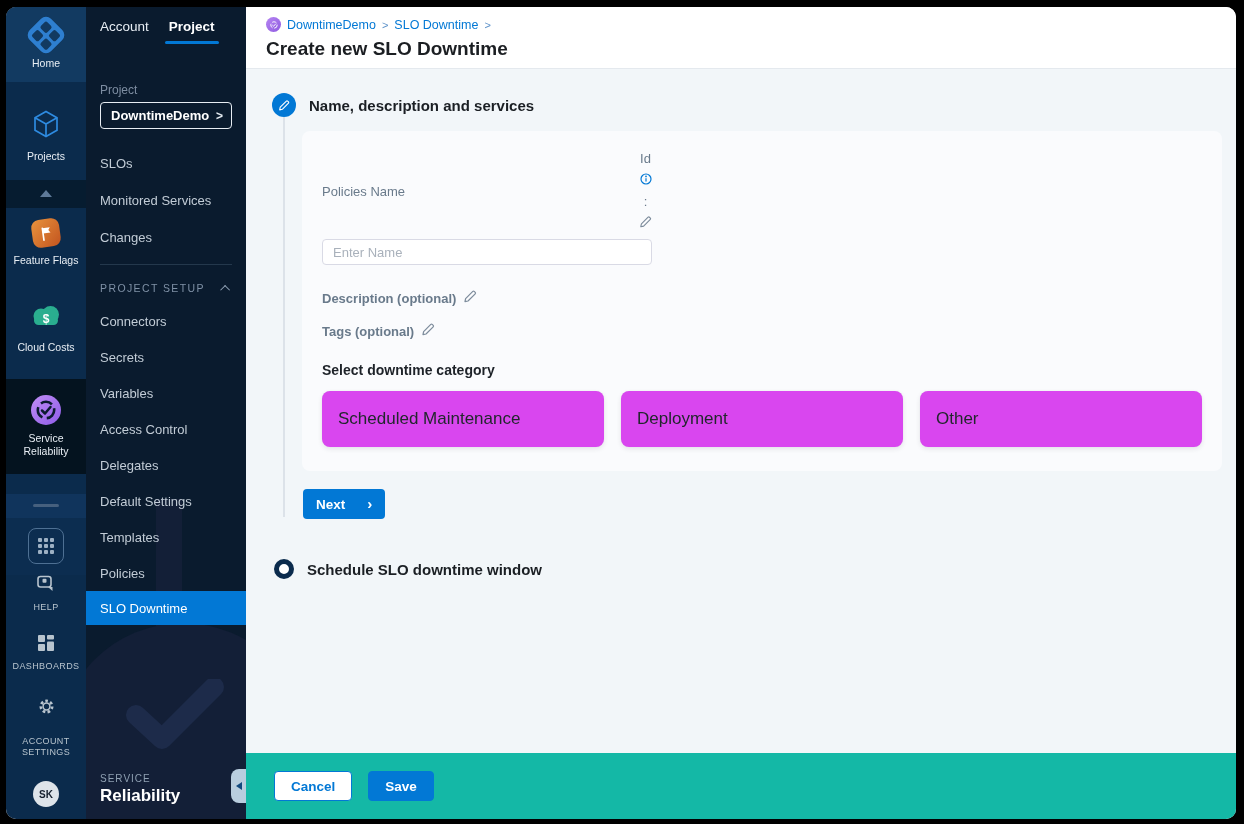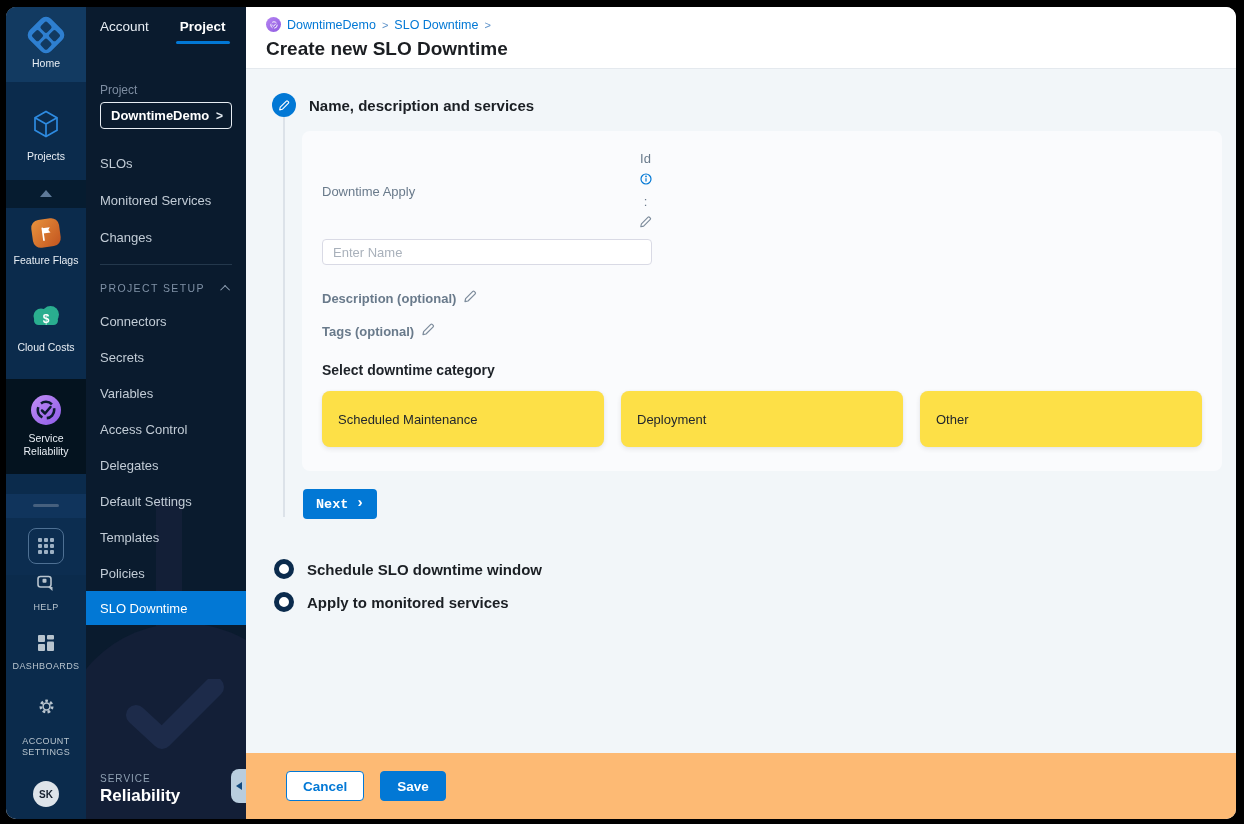--- a/index.html
+++ b/index.html
@@ -30,21 +30,21 @@
   .avatar { width:26px; height:26px; margin-top:22px; border-radius:50%; background:#DDE3E9; color:#15202E; font-size:10px; font-weight:bold; display:flex; align-items:center; justify-content:center; cursor:pointer; }
 
   
   .home-ic { width:30px; height:30px; transform:rotate(45deg); background:#2E7FD0; border-radius:7px; display:grid; grid-template-columns:9px 9px; grid-template-rows:9px 9px; gap:3px; align-content:center; justify-content:center; }
   .home-ic div { background:#123A61; border-radius:2px; }
   .ff-ic { width:28px; height:28px; border-radius:8px; transform:rotate(-8deg); background:linear-gradient(135deg,#E8933D,#C2541F); display:flex; align-items:center; justify-content:center; }
   .sr-ic { width:30px; height:30px; border-radius:50%; background:linear-gradient(135deg,#C18EF5,#8E5CE8); display:flex; align-items:center; justify-content:center; }
 
   
   .sidebar { width:160px; background:#0A1B2E; position:relative; flex-shrink:0; overflow:hidden; display:flex; flex-direction:column; }
-  .tabs { height:42px; display:flex; align-items:center; padding:16px 14px; gap:31px; }
+  .tabs { height:42px; display:flex; align-items:center; padding:16px 14px; gap:20px; }
   .tab { font-size:13.5px; color:#E8EEF4; cursor:pointer; position:relative; padding-bottom:4px; }
   .tab.active { color:#FFFFFF; font-weight:bold; }
   .tab.active::after { content:""; position:absolute; left:-4px; right:-4px; bottom:-6px; height:3px; background:#0278D5; border-radius:2px; }
   .proj-label { margin:34px 14px 5px; font-size:12px; color:#7D8DA1; }
   .proj-box { margin:0 14px; height:27px; border:1px solid #E7EDF3; border-radius:4px; display:flex; align-items:center; justify-content:space-between; padding:0 8px 0 10px; cursor:pointer; }
   .proj-name { font-size:13px; font-weight:bold; color:#fff; }
   .proj-chev { font-size:12px; font-weight:bold; color:#E6EDF3; }
   .snav { margin-top:16px; }
   .snav-item { height:37px; display:flex; align-items:center; padding-left:14px; font-size:13px; color:#C2CCD6; cursor:pointer; }
   .sdivider { height:1px; background:#24384C; margin:8px 14px; }
@@ -79,27 +79,27 @@
   .name-row { width:330px; display:flex; justify-content:space-between; align-items:center; }
   .field-label { font-size:13px; color:#697A8B; }
   .id-group { display:flex; align-items:center; gap:5px;flex-direction:column; }
   .txt-input { margin-top:7px; width:330px; height:26px; border:1px solid #D9DAE5; border-radius:4px; background:#fff; padding:0 10px; font-size:13px; color:#22272D; font-family:inherit; outline:none; display:block; }
   .txt-input::placeholder { color:#A9B1BB; }
   .opt-row { margin-top:24px; display:flex; align-items:center; gap:7px; }
   .opt-row.second { margin-top:15px; }
   .opt-label { font-size:13px; font-weight:bold; color:#697A8B; }
   .cat-label { margin-top:22px; font-size:14px; font-weight:bold; color:#1D2228; }
   .cards { margin-top:13px; display:flex; gap:17px; }
-  .card { flex:1; height:56px; background:#fde047; border-radius:8px; box-shadow:0 2px 5px rgba(40,41,61,.10), 0 0 1px rgba(40,41,61,.08); display:flex; align-items:center; padding-left:16px; font-size:13px; color:#22272D; cursor:pointer; }
-  .next-btn { margin:18px 0 0 57px; height:30px; padding:0 13px; background:#0278D5; border:none; border-radius:4px; color:#fff; font-size:13.5px; font-weight:bold; font-family:Liberation Mono, monospace; display:inline-flex; align-items:center; gap:7px; cursor:pointer; position:relative; }
+  .card { flex:1; height:56px; background:#d946ef; border-radius:8px; box-shadow:0 2px 5px rgba(40,41,61,.10), 0 0 1px rgba(40,41,61,.08); display:flex; align-items:center; padding-left:16px; font-size:17px; color:#22272D; cursor:pointer; }
+  .next-btn { margin:18px 0 0 57px; height:30px; padding:0 13px; background:#0278D5; border:none; border-radius:4px; color:#fff; font-size:13.5px; font-weight:bold; font-family:Liberation Sans, sans-serif; display:inline-flex; align-items:center; gap:22px; cursor:pointer; position:relative; }
   .next-chev { font-size:15px; font-weight:bold; line-height:1; margin-top:-1px; }
   .step-row { display:flex; align-items:center; gap:13px; margin:40px 0 0 28px; position:relative; }
   .step-row + .step-row { margin-top:13px; }
   .ring { width:20px; height:20px; border:5.5px solid #0B2B4D; border-radius:50%; background:#fff; flex-shrink:0; cursor:pointer; }
-  .cfooter { height:66px; background:#fdba74; display:flex; align-items:center; padding-left:40px; gap:16px; flex-shrink:0; }
+  .cfooter { height:66px; background:#14b8a6; display:flex; align-items:center; padding-left:28px; gap:16px; flex-shrink:0; }
   .btn-cancel { height:30px; padding:0 16px; background:#fff; border:1px solid #0278D5; border-radius:4px; color:#0278D5; font-size:13.5px; font-weight:bold; font-family:inherit; cursor:pointer; }
   .btn-save { height:30px; padding:0 16px; background:#0278D5; border:1px solid #0278D5; border-radius:4px; color:#fff; font-size:13.5px; font-weight:bold; font-family:inherit; cursor:pointer; }
 </style>
 </head>
 <body>
 
 <div class="window">
 
   <nav class="rail">
     <div class="rail-tile tile-home">
@@ -274,21 +274,21 @@
         <span class="step1-ic">
           <svg width="12" height="12" viewBox="0 0 14 14">
               <path d="M2 12.3l.6-2.7 7.2-7.2a1 1 0 0 1 1.4 0l1 1a1 1 0 0 1 0 1.4L5 12l-3 .7z" fill="none" stroke="#fff" stroke-width="1.3" stroke-linejoin="round"></path>
             </svg>
         </span>
         <span class="step-label">Name, description and services</span>
       </div>
 
       <div class="panel">
         <div class="name-row">
-          <span class="field-label">Downtime Apply</span>
+          <span class="field-label">Policies Name</span>
           <span class="id-group">
             <span class="field-label">Id</span>
             <span>
               <svg width="12" height="12" viewBox="0 0 12 12">
                   <circle cx="6" cy="6" r="5" fill="none" stroke="#0278D5" stroke-width="1.2"></circle>
                   <rect x="5.4" y="5.1" width="1.2" height="3.6" rx=".6" fill="#0278D5"></rect>
                   <circle cx="6" cy="3.4" r=".85" fill="#0278D5"></circle>
                 </svg>
             </span>
             <span class="field-label">:</span>
@@ -328,24 +328,20 @@
 
       <button class="next-btn">
         <span>Next</span>
         <span class="next-chev">›</span>
       </button>
 
       <div class="step-row">
         <span class="ring"></span>
         <span class="step-label">Schedule SLO downtime window</span>
       </div>
-      <div class="step-row">
-        <span class="ring"></span>
-        <span class="step-label">Apply to monitored services</span>
-      </div>
     </section>
 
     <footer class="cfooter">
       <button class="btn-cancel">Cancel</button>
       <button class="btn-save">Save</button>
     </footer>
   </main>
 </div>
 
 </body></html>

